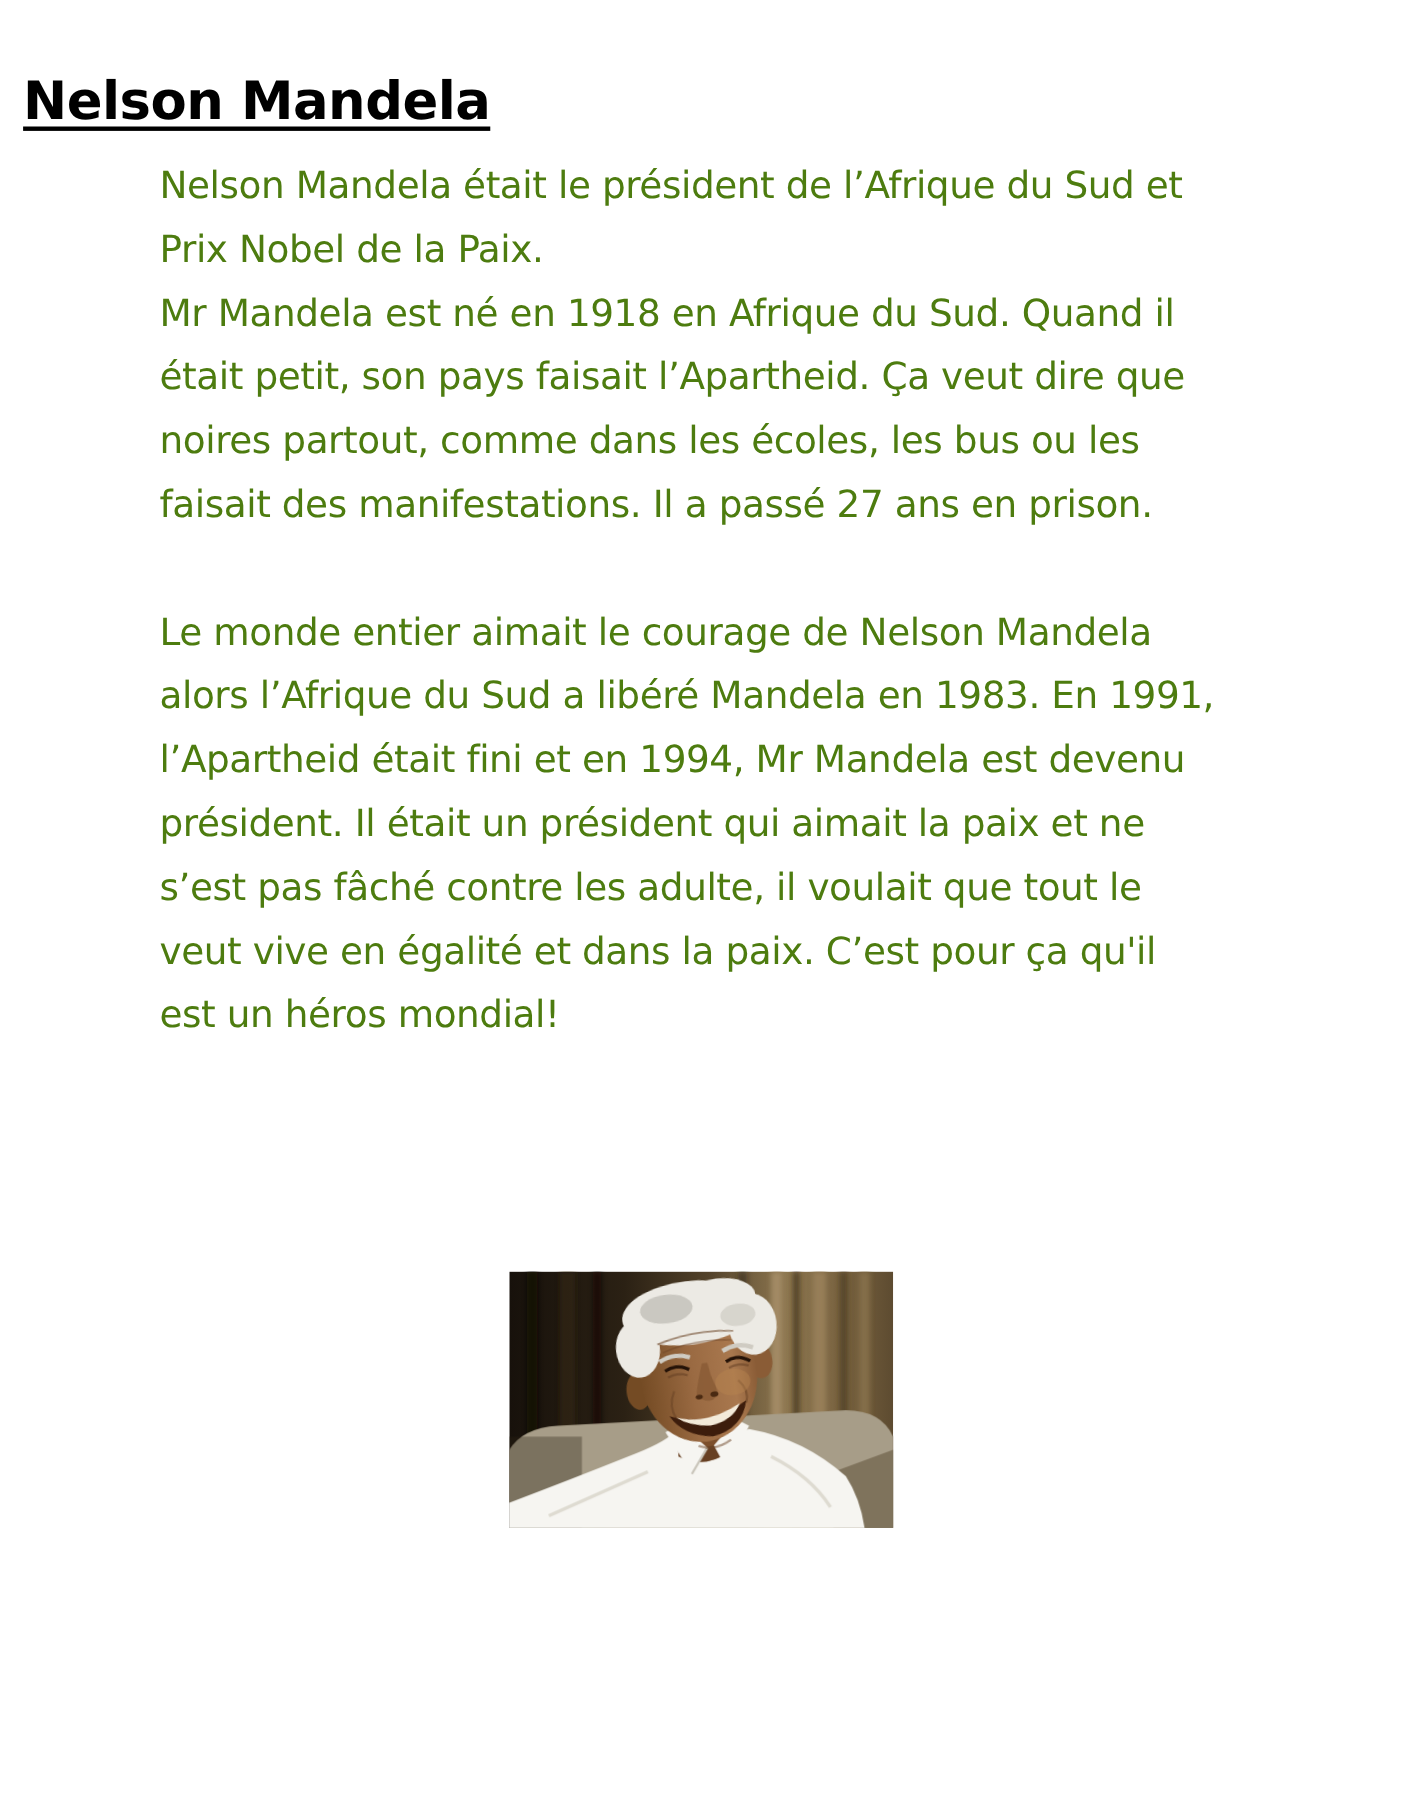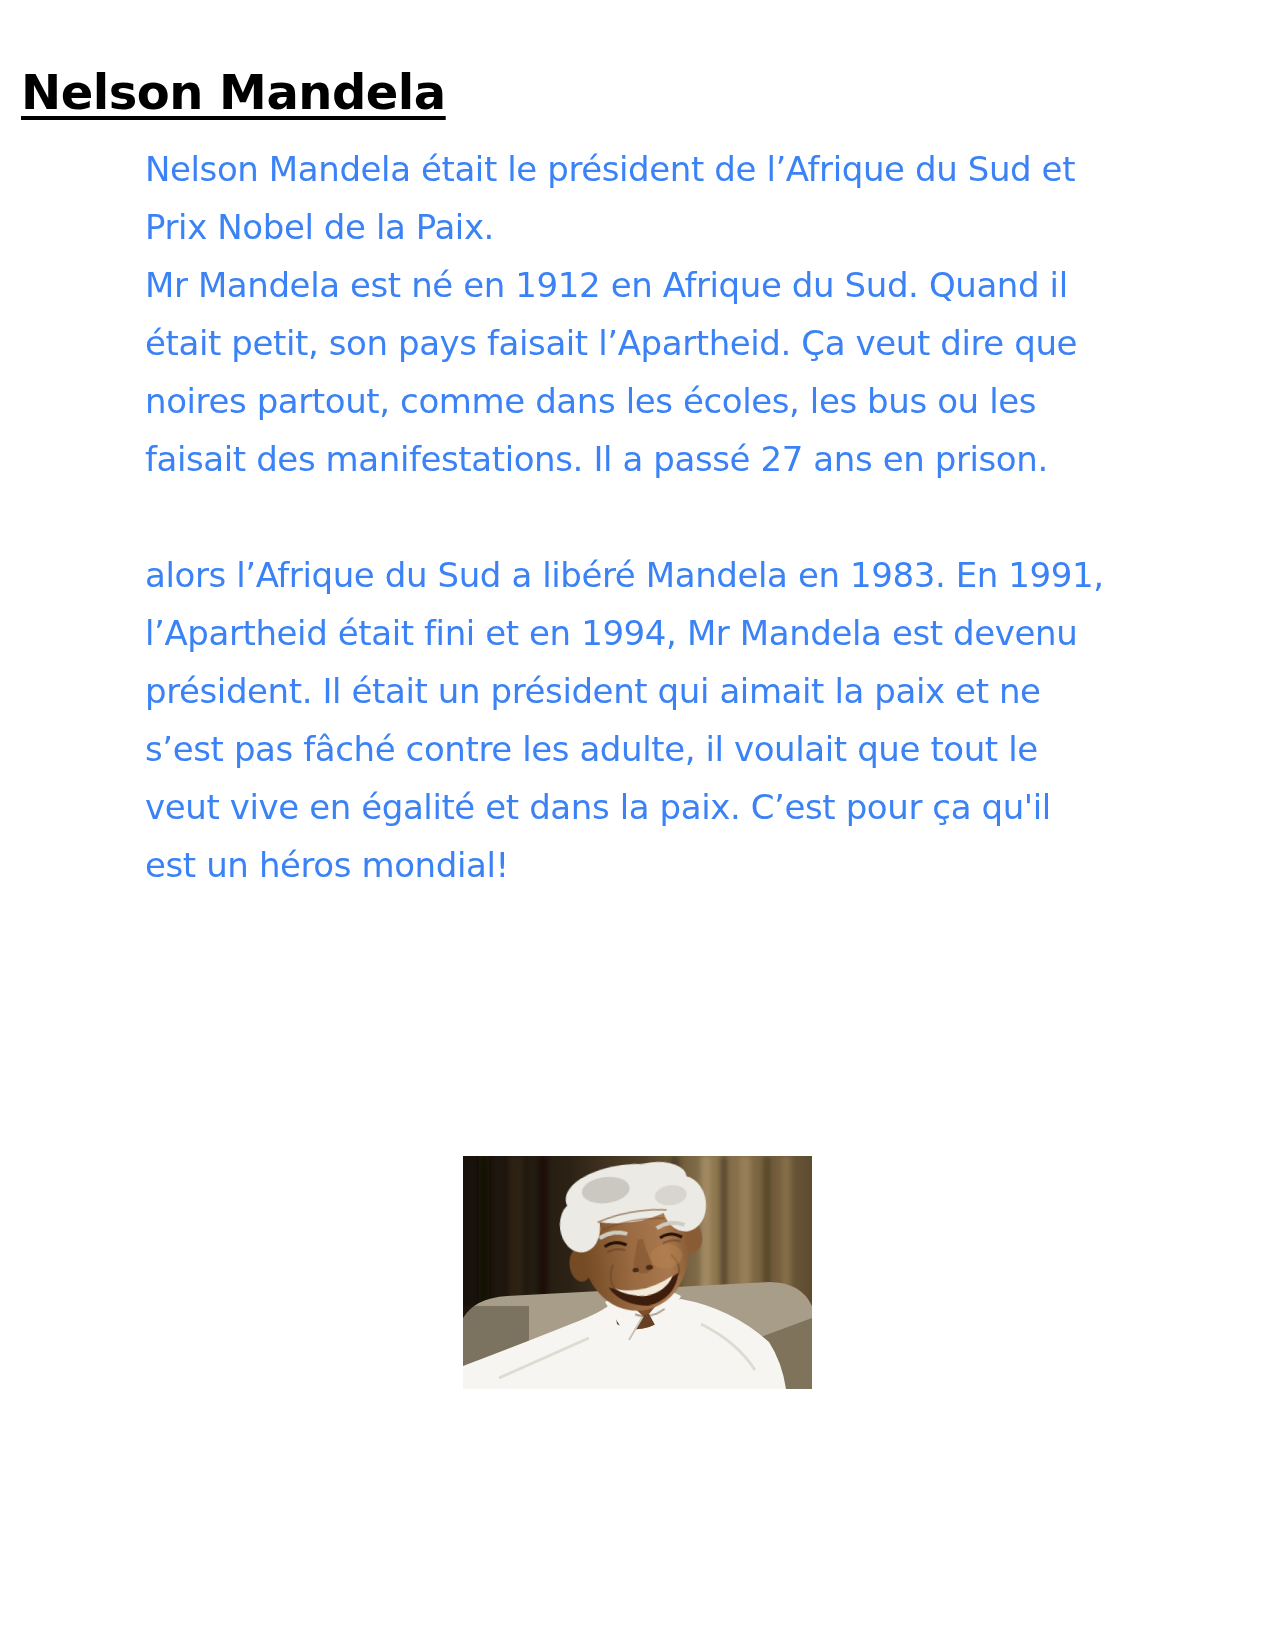--- a/index.html
+++ b/index.html
@@ -29,21 +29,21 @@
     padding-left: 21px;
   }
   .body-text {
     position: absolute;
     top: 140px;
     left: 145px;
     width: 1010px;
     font-size: 34px;
     line-height: 58px;
     letter-spacing: -0.4px;
-    color: #3b82f6;
+    color: #4d7c0f;
   }
   .line { height: 58px; white-space: nowrap; }
   .line.blank { height: 58px; }
   .photo-figure {
     position: absolute;
     top: 1156px;
     left: 463px;
     width: 349px;
     height: 233px;
   }
@@ -52,25 +52,26 @@
 </head>
 <body>
 
 <div class="page">
 
   <h1 class="doc-title">Nelson Mandela</h1>
 
   <div class="body-text">
     <div class="line">Nelson Mandela était le président de l’Afrique du Sud et</div>
     <div class="line">Prix Nobel de la Paix.</div>
-    <div class="line">Mr Mandela est né en 1912 en Afrique du Sud. Quand il</div>
+    <div class="line">Mr Mandela est né en 1918 en Afrique du Sud. Quand il</div>
     <div class="line">était petit, son pays faisait l’Apartheid. Ça veut dire que</div>
     <div class="line">noires partout, comme dans les écoles, les bus ou les</div>
     <div class="line">faisait des manifestations. Il a passé 27 ans en prison.</div>
     <div class="line blank"></div>
+    <div class="line">Le monde entier aimait le courage de Nelson Mandela</div>
     <div class="line">alors l’Afrique du Sud a libéré Mandela en 1983. En 1991,</div>
     <div class="line">l’Apartheid était fini et en 1994, Mr Mandela est devenu</div>
     <div class="line">président. Il était un président qui aimait la paix et ne</div>
     <div class="line">s’est pas fâché contre les adulte, il voulait que tout le</div>
     <div class="line">veut vive en égalité et dans la paix. C’est pour ça qu'il</div>
     <div class="line">est un héros mondial!</div>
   </div>
 
   <div class="photo-figure">
     <svg viewBox="0 0 349 233" role="img" aria-label="Photo de Nelson Mandela souriant, cheveux blancs, chemise blanche, devant un rideau brun">

